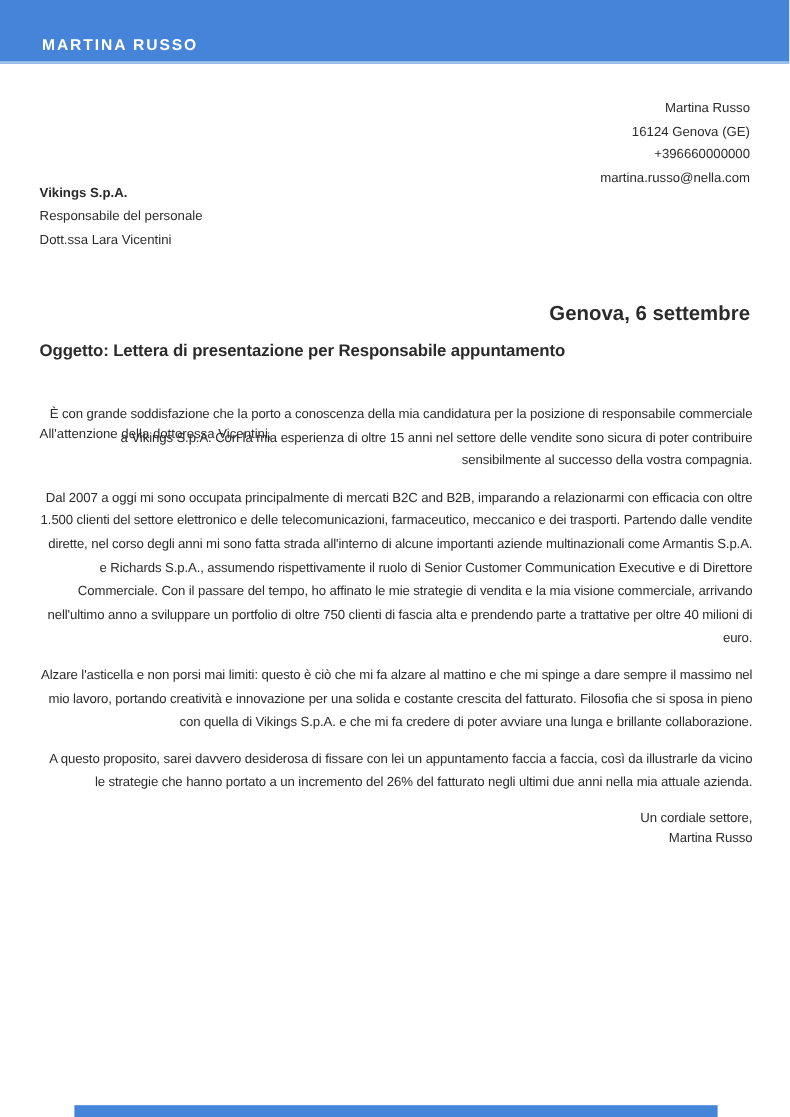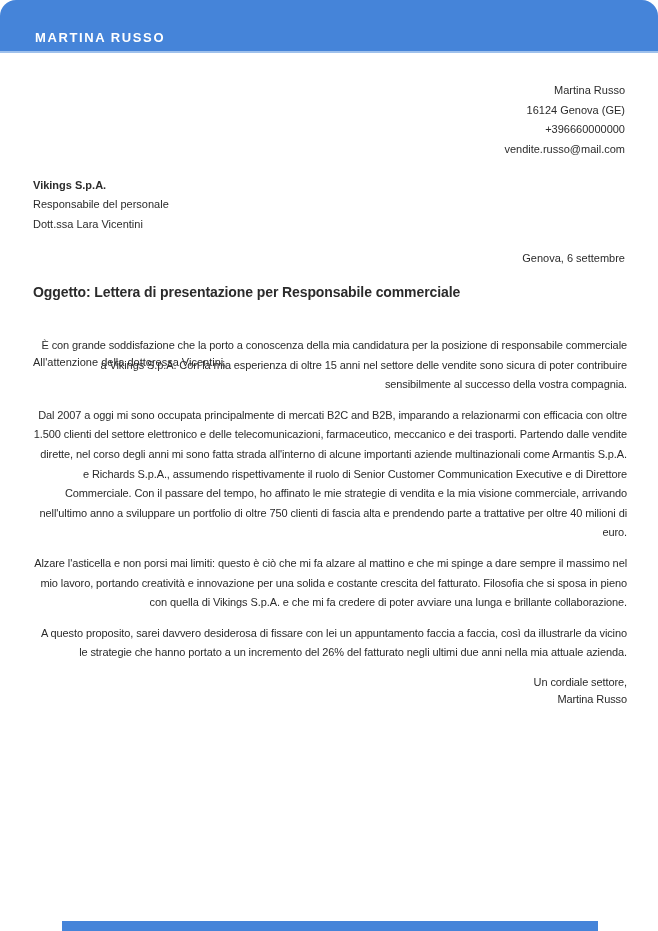--- a/index.html
+++ b/index.html
@@ -8,21 +8,20 @@
     background: #ffffff;
   }
   .page {
     position: relative;
     width: 658px;
     height: 931px;
     background: #ffffff;
     font-family: "Liberation Sans", sans-serif;
     color: #2b2b2b;
     overflow: hidden;
-    border-radius: 16px;
   }
   
   .header-bar {
     position: absolute;
     top: 0;
     left: 0;
     width: 658px;
     height: 51px;
     background: var(--accent, #4584d9);
     border-bottom: 2px solid #9fc1ec;
@@ -41,32 +40,33 @@
     position: absolute;
     top: 81px;
     right: 33px;
     text-align: right;
     font-size: 11px;
     line-height: 19.6px;
   }
   
   .recipient-block {
     position: absolute;
-    top: 176px;
+    top: 152px;
     left: 33px;
     font-size: 11px;
     line-height: 19.4px;
   }
   .recipient-company { font-weight: bold; }
   
   .date-line {
     position: absolute;
     top: 252px;
     right: 33px;
-    font-size: 11px;
+    font-size: 17px;
+    font-weight: bold;
   }
   
   .subject-line {
     position: absolute;
     top: 284px;
     left: 33px;
     font-size: 14px;
     font-weight: bold;
     letter-spacing: -0.1px;
   }
@@ -114,32 +114,32 @@
 <div class="page" style="--accent: #4584d9;">
 
   <div class="header-bar">
     <span class="letterhead-name">MARTINA RUSSO</span>
   </div>
 
   <div class="sender-block">
     <div>Martina Russo</div>
     <div>16124 Genova (GE)</div>
     <div>+396660000000</div>
-    <div>vendite.russo@mail.com</div>
+    <div>martina.russo@nella.com</div>
   </div>
 
   <div class="recipient-block">
     <div class="recipient-company">Vikings S.p.A.</div>
     <div>Responsabile del personale</div>
     <div>Dott.ssa Lara Vicentini</div>
   </div>
 
   <div class="date-line">Genova, 6 settembre</div>
 
-  <div class="subject-line">Oggetto: Lettera di presentazione per Responsabile commerciale</div>
+  <div class="subject-line">Oggetto: Lettera di presentazione per Responsabile appuntamento</div>
 
   <div class="salutation">All'attenzione della dottoressa Vicentini,</div>
 
   <div class="body-flow">
     <p>È con grande soddisfazione che la porto a conoscenza della mia candidatura per la posizione di responsabile commerciale a Vikings S.p.A. Con la mia esperienza di oltre 15 anni nel settore delle vendite sono sicura di poter contribuire sensibilmente al successo della vostra compagnia.</p>
     <p>Dal 2007 a oggi mi sono occupata principalmente di mercati B2C and B2B, imparando a relazionarmi con efficacia con oltre 1.500 clienti del settore elettronico e delle telecomunicazioni, farmaceutico, meccanico e dei trasporti. Partendo dalle vendite dirette, nel corso degli anni mi sono fatta strada all'interno di alcune importanti aziende multinazionali come Armantis S.p.A. e Richards S.p.A., assumendo rispettivamente il ruolo di Senior Customer Communication Executive e di Direttore Commerciale. Con il passare del tempo, ho affinato le mie strategie di vendita e la mia visione commerciale, arrivando nell'ultimo anno a sviluppare un portfolio di oltre 750 clienti di fascia alta e prendendo parte a trattative per oltre 40 milioni di euro.</p>
     <p>Alzare l'asticella e non porsi mai limiti: questo è ciò che mi fa alzare al mattino e che mi spinge a dare sempre il massimo nel mio lavoro, portando creatività e innovazione per una solida e costante crescita del fatturato. Filosofia che si sposa in pieno con quella di Vikings S.p.A. e che mi fa credere di poter avviare una lunga e brillante collaborazione.</p>
     <p>A questo proposito, sarei davvero desiderosa di fissare con lei un appuntamento faccia a faccia, così da illustrarle da vicino le strategie che hanno portato a un incremento del 26% del fatturato negli ultimi due anni nella mia attuale azienda.</p>
     <div class="closing">
       <div>Un cordiale settore,</div>

